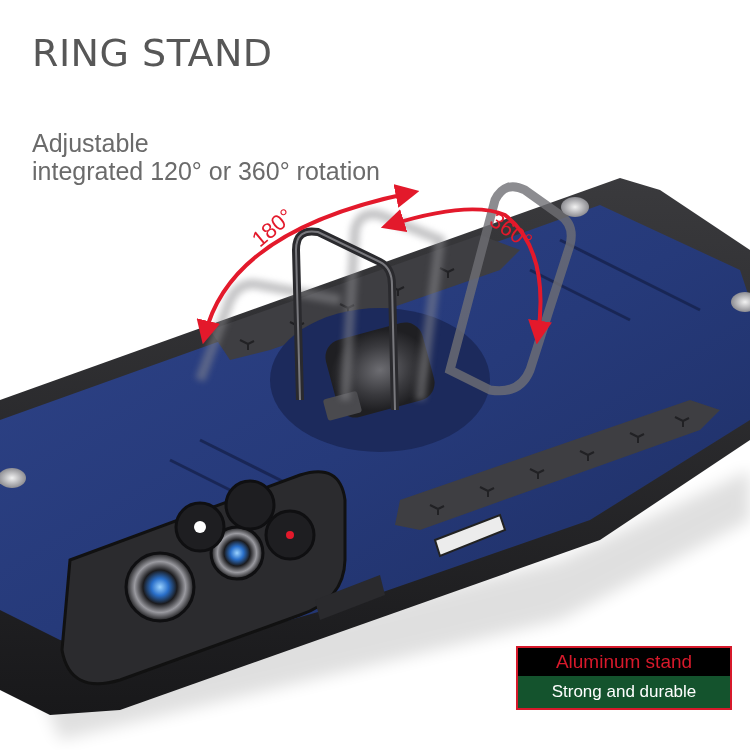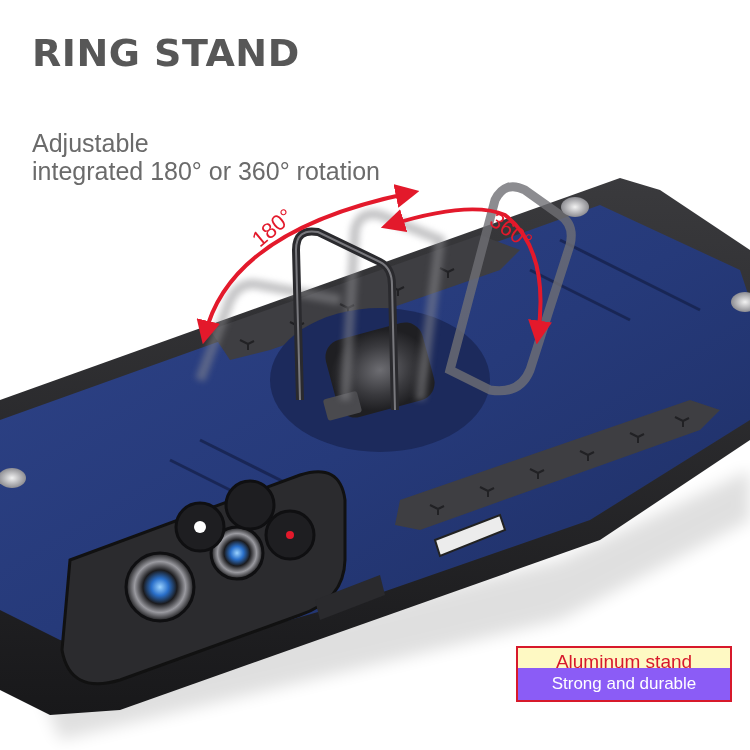--- a/index.html
+++ b/index.html
@@ -4,55 +4,55 @@
   <style>
     html, body { margin: 0; padding: 0; }
     body {
       width: 750px; height: 750px; overflow: hidden;
       background: #ffffff; position: relative;
       font-family: "Liberation Sans", sans-serif;
     }
     .headline {
       position: absolute; left: 32px; top: 30px;
       color: #575757; font-family: "DejaVu Sans", sans-serif;
-      font-weight: bold; font-size: 38px; line-height: 46px; letter-spacing: 0.5px;
+      font-weight: normal; font-size: 38px; line-height: 46px; letter-spacing: 0.5px;
     }
     .subtext {
       position: absolute; left: 32px; top: 113px;
       color: #6b6b6b; font-size: 25px; line-height: 28px; margin-top: 16px;
     }
     .product {
       position: absolute; left: 0; top: 170px; width: 750px; height: 580px;
     }
     .angle-label {
       position: absolute; color: #e3192b; font-size: 22px;
     }
     .badge {
       position: absolute; left: 516px; top: 646px; width: 216px;
       border: 2px solid #d7192b; box-sizing: border-box;
     }
     .badge-top {
-      background: #fef9c3; color: #d7192b; text-align: center;
-      font-size: 19px; height: 20px; line-height: 28px;
+      background: #000000; color: #d7192b; text-align: center;
+      font-size: 19px; height: 28px; line-height: 28px;
     }
     .badge-bottom {
-      background: #8b5cf6; color: #ffffff; text-align: center;
+      background: #14532d; color: #ffffff; text-align: center;
       font-size: 17px; height: 32px; line-height: 32px;
     }
   </style>
 </head>
 <body>
 
 <div class="headline">
   <div>RING STAND</div>
 </div>
 
 <div class="subtext">
   <div>Adjustable</div>
-  <div>integrated 180° or 360° rotation</div>
+  <div>integrated 120° or 360° rotation</div>
 </div>
 
 <svg class="product" viewBox="0 170 750 580" xmlns="http://www.w3.org/2000/svg">
   <defs>
     <linearGradient id="blueCase" x1="0" y1="0" x2="1" y2="1">
       <stop offset="0" stop-color="#2f4489"></stop>
       <stop offset="0.5" stop-color="#263a7a"></stop>
       <stop offset="1" stop-color="#1d2d62"></stop>
     </linearGradient>
     <linearGradient id="bumper" x1="0" y1="0" x2="0" y2="1">

